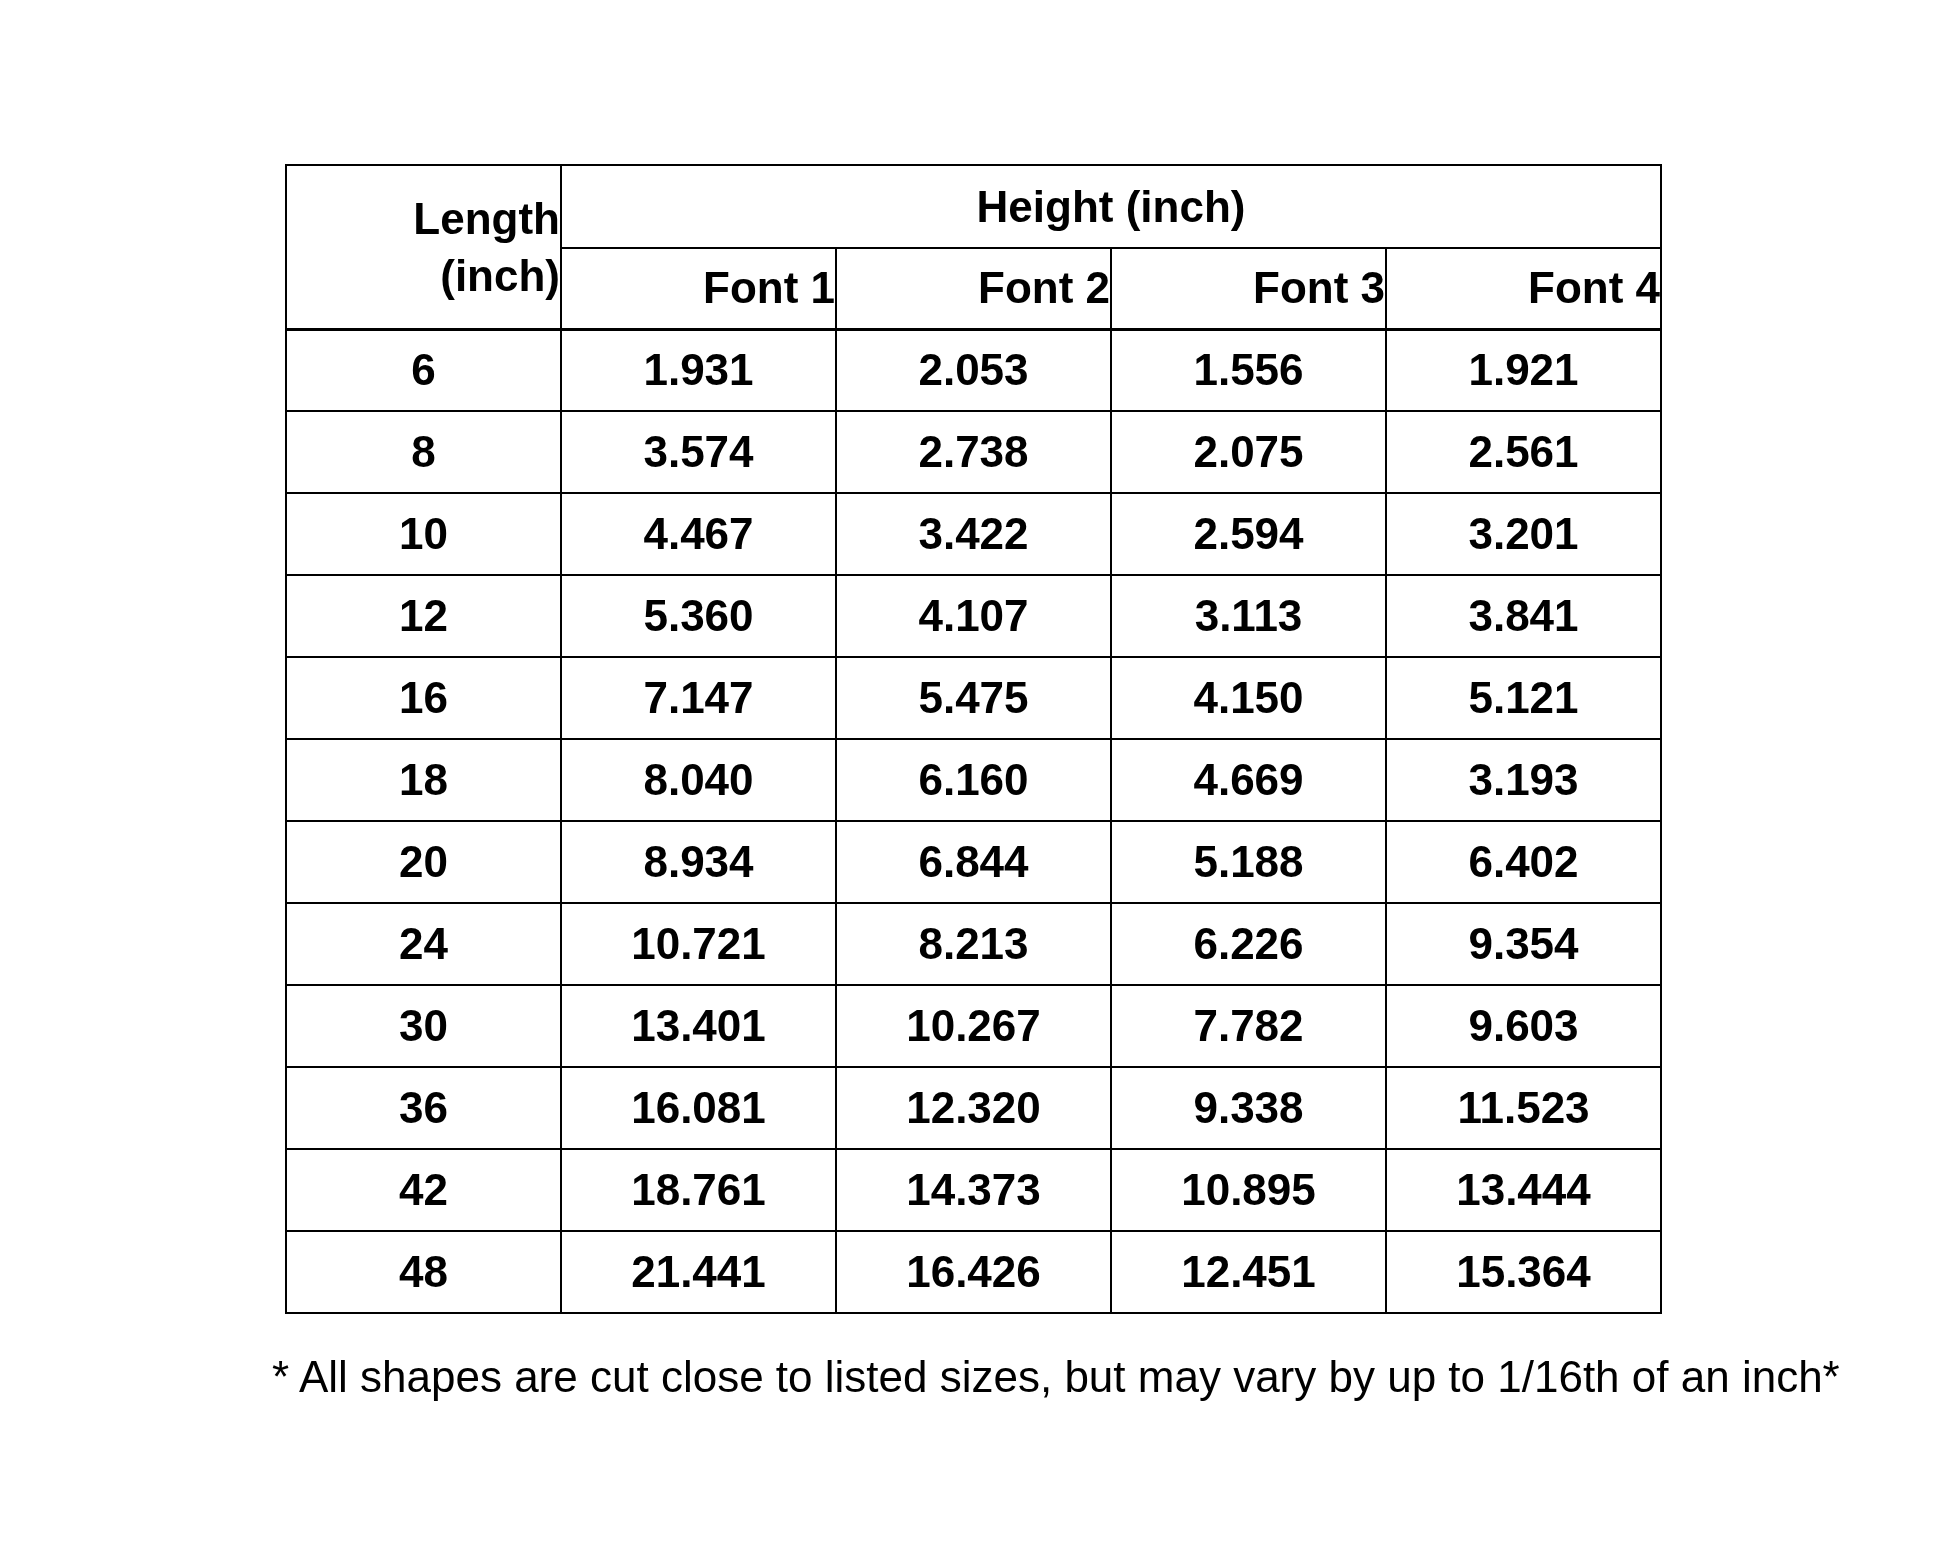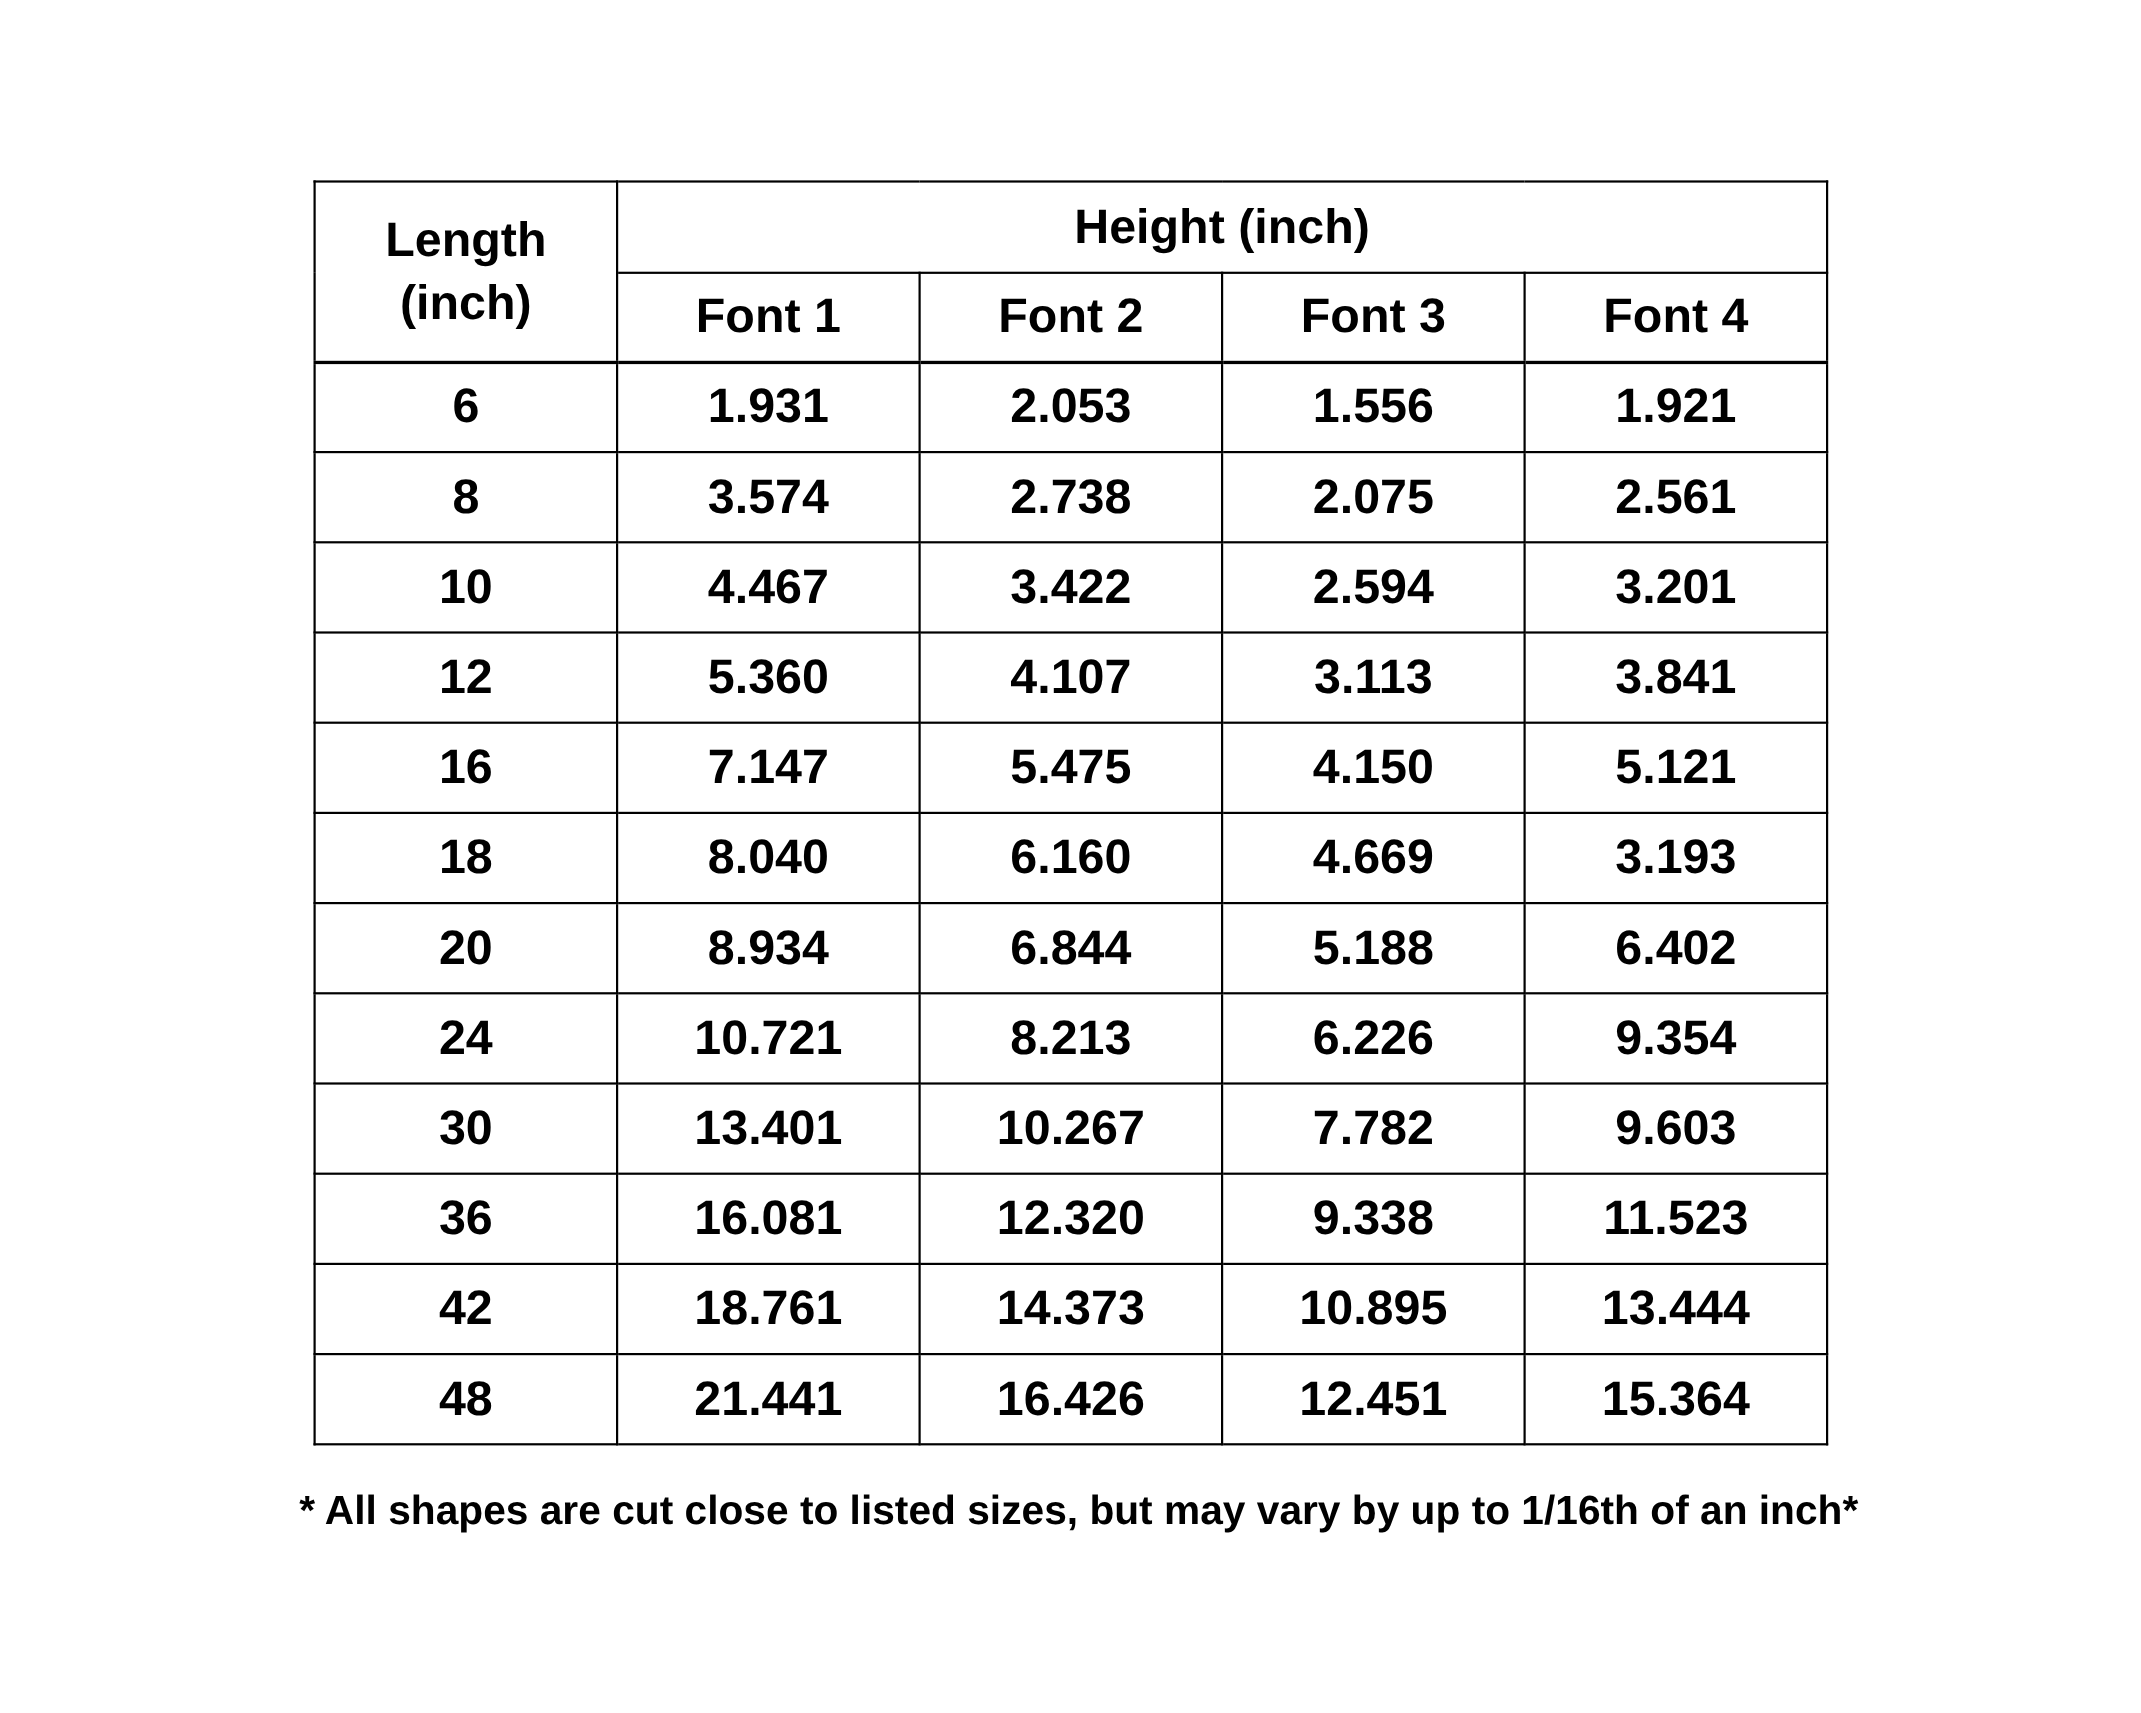--- a/index.html
+++ b/index.html
@@ -27,28 +27,28 @@
     color: #000000;
     font-weight: bold;
     font-size: 44px;
     text-align: center;
     vertical-align: middle;
     padding: 0;
   }
   .size-table thead tr.group-row th { height: 83px; }
   .size-table thead tr.font-row th { height: 81px; margin-top: 45px; }
   .size-table thead tr.font-row th,
-  .size-table th.corner { border-bottom: 3px solid #000000; }
+  .size-table th.corner { border-bottom: 3px solid #000000; text-align: right; }
   .size-table th.corner { line-height: 1.3; }
   .size-table tbody td { height: 82px; }
   .footnote {
     position: absolute;
     left: 272px; top: 1352px;
-    font-size: 37px;
-    font-weight: bold;
+    font-size: 44px;
+    font-weight: normal;
     color: #000000;
     white-space: nowrap;
   }
 </style>
 </head>
 <body>
 
 <div class="page">
   <table class="size-table">
     <thead>

